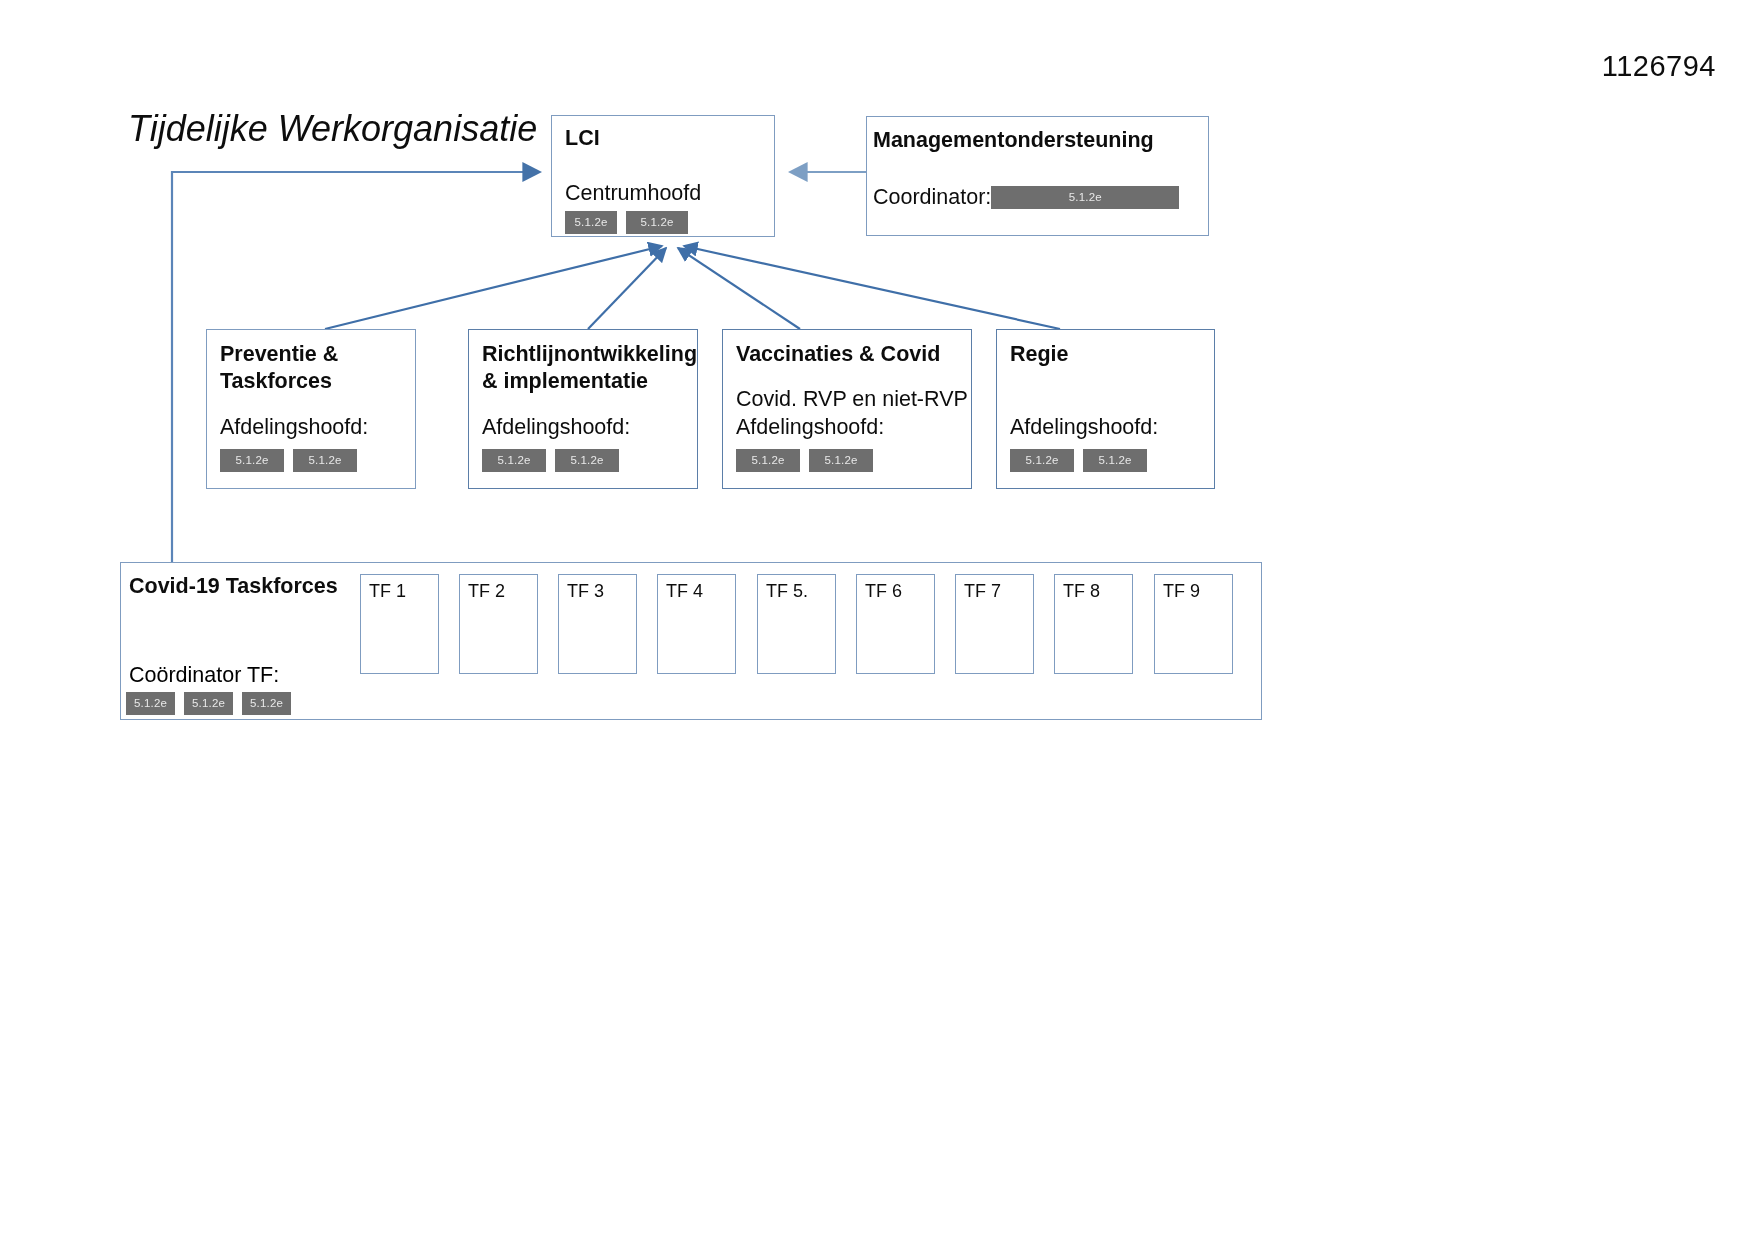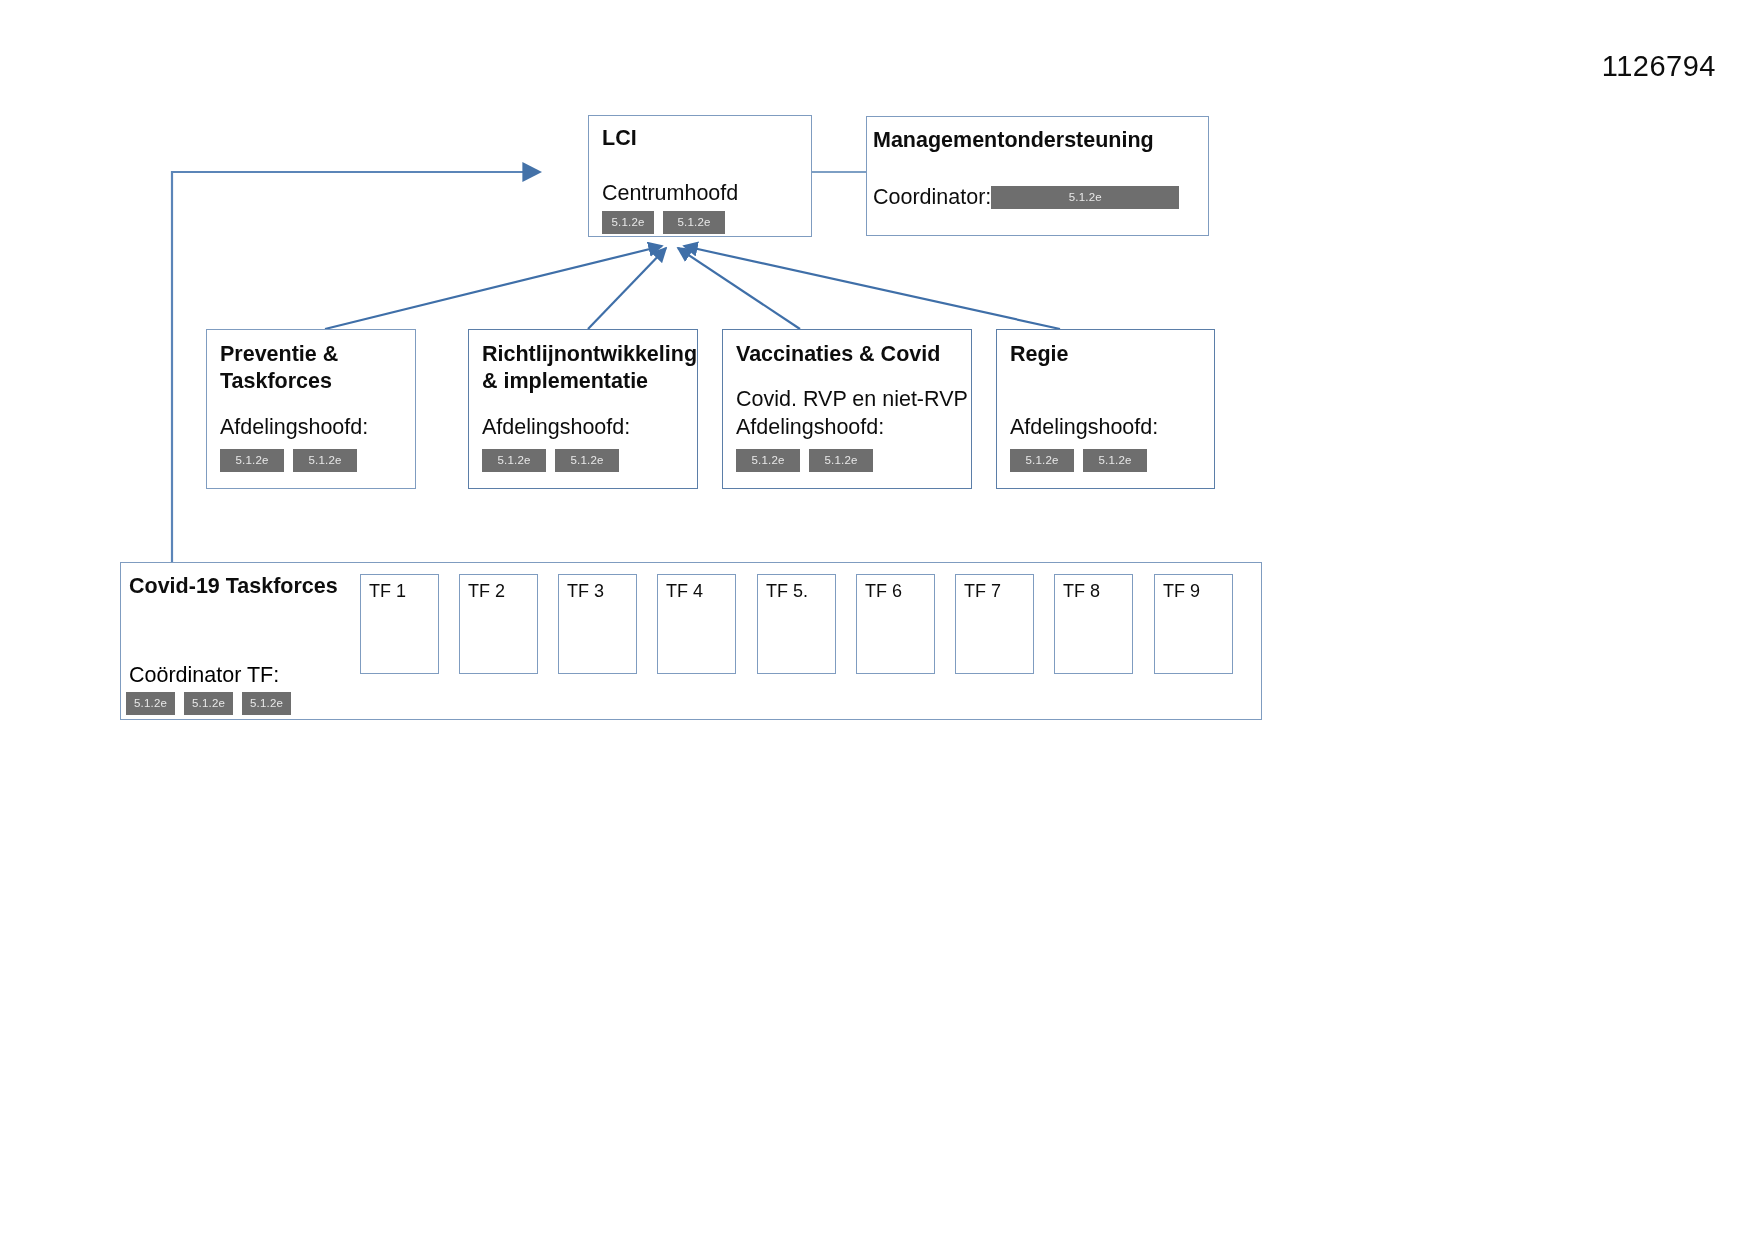--- a/index.html
+++ b/index.html
@@ -82,21 +82,20 @@
     align-items: center;
   }
 
   
   #lci-box {
     left: 551px;
     top: 115px;
     width: 224px;
     height: 122px;
     padding: 9px 0 0 13px;
-    margin-left: 37px;
   }
   #lci-box .box-title { margin: 0 0 0 0; }
   #lci-box .box-label { margin-top: 28px; }
   #lci-box .redact-row { margin-top: 4px; }
   #lci-box .redact.w1 { width: 52px; }
   #lci-box .redact.w2 { width: 62px; }
 
   
   #mgmt-box {
     left: 866px;
@@ -187,20 +186,21 @@
     pointer-events: none;
   }
 </style>
 </head>
 <body>
 
 <div id="page">
 
   <div class="page-number">1126794</div>
 
+  <div class="diagram-title">Tijdelijke Werkorganisatie</div>
 
   <svg id="connectors" viewBox="0 0 1754 1241" xmlns="http://www.w3.org/2000/svg">
     <defs>
       <marker id="arrowRight" markerWidth="9" markerHeight="9" refX="8" refY="4.5" orient="auto" markerUnits="strokeWidth">
         <path d="M0,0 L9,4.5 L0,9 z" fill="#4472a8"></path>
       </marker>
       <marker id="arrowLeft" markerWidth="9" markerHeight="9" refX="8" refY="4.5" orient="auto" markerUnits="strokeWidth">
         <path d="M0,0 L9,4.5 L0,9 z" fill="#7d9fc4"></path>
       </marker>
       <marker id="arrowConv" markerWidth="7" markerHeight="7" refX="6.2" refY="3.5" orient="auto" markerUnits="strokeWidth">

